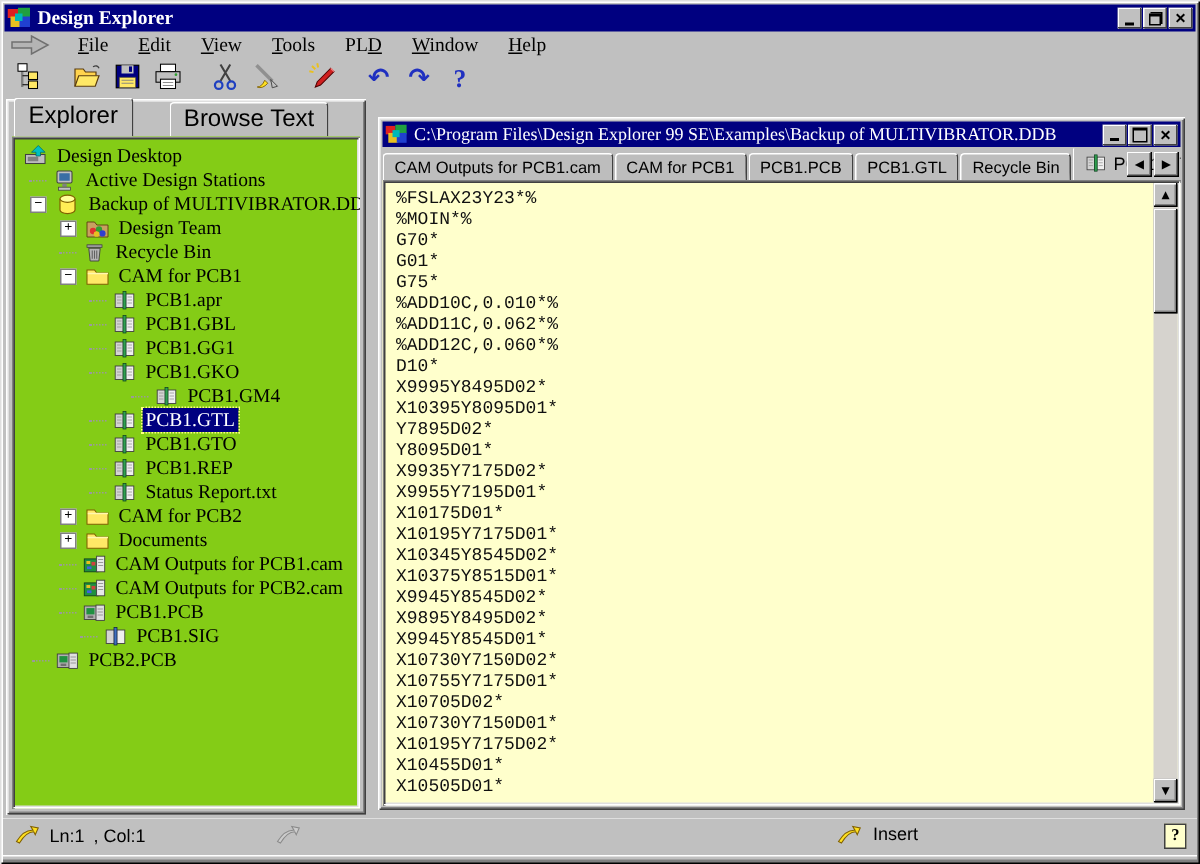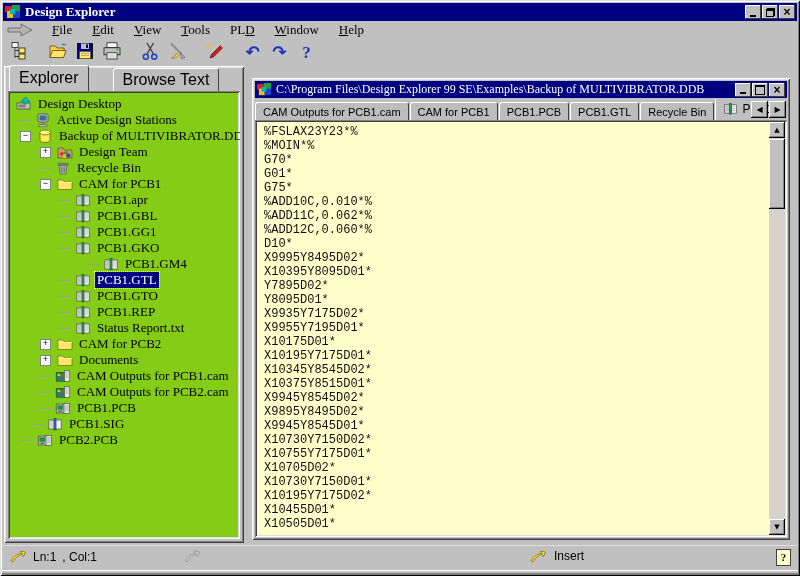--- a/index.html
+++ b/index.html
@@ -90,21 +90,21 @@
   .sbtn.up{top:0;} .sbtn.down{bottom:0;}
   .sthumb{position:absolute;left:0;top:17px;width:16px;height:70px;background:#c0c0c0;
           box-shadow:inset -1px -1px 0 #000, inset 1px 1px 0 #fff, inset -2px -2px 0 #808080;}
   
   .statusbar{position:absolute;left:2px;top:545px;width:796px;height:23px;
              display:flex;align-items:center;font-size:12px;color:#000;
              box-shadow:inset 0 1px 0 #dfdfdf;}
   .statusbar .icon svg{width:17px;height:13px;display:block;}
   .sb-left{display:flex;align-items:center;margin-left:8px;gap:6px;}
   .sb-gray{position:absolute;left:182px;top:5px;}
-  .sb-insert{position:absolute;left:528px;top:4px;display:flex;align-items:center;gap:7px;}
+  .sb-insert{position:absolute;left:556px;top:4px;display:flex;align-items:center;gap:7px;}
   .sb-help{position:absolute;right:7px;top:4px;width:13px;height:15px;border:1px solid #404040;
            background:#ffffcc;display:flex;align-items:center;justify-content:center;
            font:bold 11px/11px "Liberation Serif",serif;color:#000;}
   .bottom-strip{position:absolute;left:2px;top:570px;width:796px;height:4px;
                 box-shadow:inset 0 1px 0 #fff, inset 0 -1px 0 #808080;}
 </style>
 </head>
 <body>
 
 <div id="app">
@@ -454,21 +454,21 @@
             <svg viewBox="0 0 16 16">
               <rect x="1.2" y="4" width="8.2" height="9" fill="#b0b0b0" stroke="#404040" stroke-width="0.6"></rect>
               <rect x="2.6" y="5.4" width="5.4" height="4.2" fill="#209040"></rect>
               <rect x="3.4" y="10.4" width="3.8" height="1.6" fill="#707070"></rect>
               <rect x="9" y="3.4" width="5.6" height="10.2" fill="#e0e0e0" stroke="#404040" stroke-width="0.6"></rect>
               <path d="M10 6 h3.6 M10 8 h3.6 M10 10 h3.6" stroke="#808080" stroke-width="0.5"></path>
             </svg>
           </span>
           <span class="tree-label">PCB1.PCB</span>
         </div>
-        <div class="tree-row" style="padding-left: 20px;">
+        <div class="tree-row" style="padding-left: 42px;">
           <span class="stub"></span>
           <span class="icon">
             <svg viewBox="0 0 16 16">
               <rect x="1.8" y="4" width="5.4" height="9" fill="#d4d4d4" stroke="#404040" stroke-width="0.6"></rect>
               <rect x="8.8" y="4" width="5.4" height="9" fill="#efefef" stroke="#404040" stroke-width="0.6"></rect>
               <rect x="7" y="2.4" width="2" height="11.6" fill="#4070c0" stroke="#102040" stroke-width="0.5"></rect>
             </svg>
           </span>
           <span class="tree-label">PCB1.SIG</span>
         </div>

